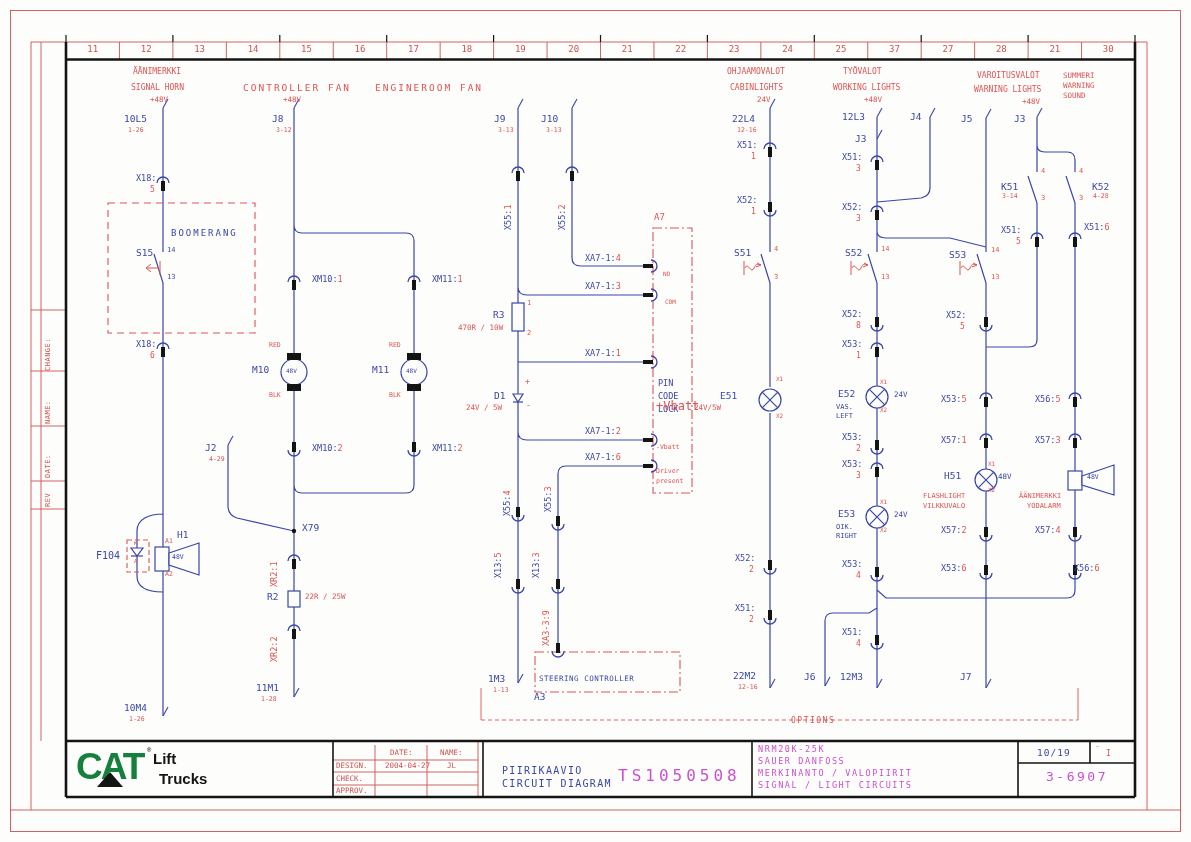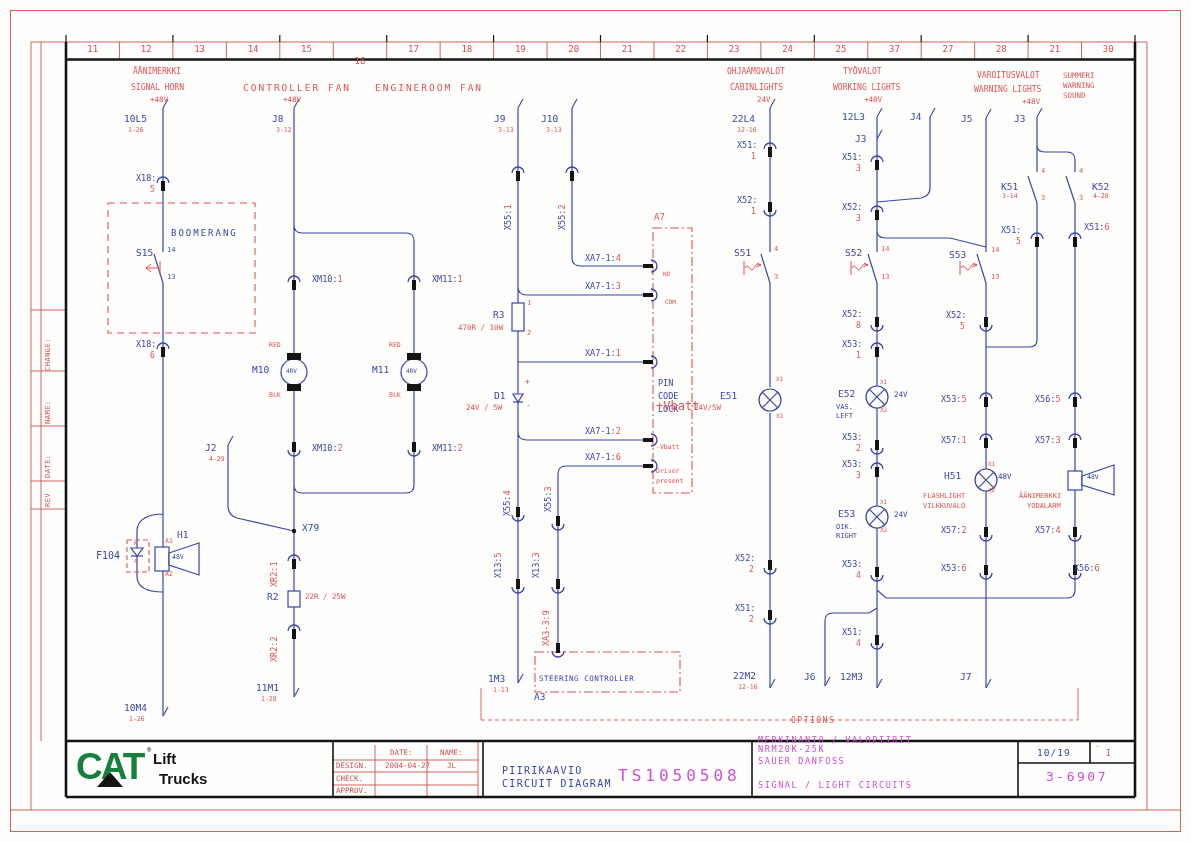--- a/index.html
+++ b/index.html
@@ -263,21 +263,21 @@
         <path d="M986,688 l5,-9" stroke="#3a46a8" stroke-width="1.1" fill="none"></path>
       </g>
   </svg>
 
   <div id="columns">
       <div class="col" style="left: 92.725px;">11</div>
       <div class="col" style="left: 146.175px;">12</div>
       <div class="col" style="left: 199.625px;">13</div>
       <div class="col" style="left: 253.075px;">14</div>
       <div class="col" style="left: 306.525px;">15</div>
-      <div class="col" style="left: 359.975px; margin-top: 12px;">16</div>
+      <div class="col" style="left: 359.975px;">16</div>
       <div class="col" style="left: 413.425px;">17</div>
       <div class="col" style="left: 466.875px;">18</div>
       <div class="col" style="left: 520.325px;">19</div>
       <div class="col" style="left: 573.775px;">20</div>
       <div class="col" style="left: 627.225px;">21</div>
       <div class="col" style="left: 680.675px;">22</div>
       <div class="col" style="left: 734.125px;">23</div>
       <div class="col" style="left: 787.575px;">24</div>
       <div class="col" style="left: 841.025px;">25</div>
       <div class="col" style="left: 894.475px;">37</div>
@@ -502,20 +502,20 @@
       <div class="tb c-fr" style="left:385px;top:762px;">2004-04-27</div>
       <div class="tb c-fr" style="left:447px;top:762px;">JL</div>
       <div class="tb c-fr" style="left:336px;top:775px;">CHECK.</div>
       <div class="tb c-fr" style="left:336px;top:787px;">APPROV.</div>
     </div>
     <div class="tb c-b" style="left:502px;top:766px;font-size:10px;letter-spacing:1.3px;">PIIRIKAAVIO</div>
     <div class="tb c-b" style="left:502px;top:779px;font-size:10px;letter-spacing:1.3px;">CIRCUIT DIAGRAM</div>
     <div class="tb c-m" style="left:618px;top:768px;font-size:16px;letter-spacing:4px;">TS1050508</div>
     <div class="tb c-m" style="left:758px;top:745px;font-size:8.5px;letter-spacing:1.6px;">NRM20K-25K</div>
     <div class="tb c-m" style="left:758px;top:757px;font-size:8.5px;letter-spacing:1.6px;">SAUER DANFOSS</div>
-    <div class="tb c-m" style="left:758px;top:736px;font-size:8.5px;letter-spacing:1.6px;">MERKINANTO / VALOPIIRIT</div>
+    <div class="tb c-m" style="left:758px;top:769px;font-size:8.5px;letter-spacing:1.6px;">MERKINANTO / VALOPIIRIT</div>
     <div class="tb c-m" style="left:758px;top:781px;font-size:8.5px;letter-spacing:1.6px;">SIGNAL / LIGHT CIRCUITS</div>
     <div class="tb c-b" style="left:1037px;top:748px;font-size:9.5px;letter-spacing:1px;">10/19</div>
     <div class="tb c-r" style="left:1096px;top:744px;font-size:5px;">—</div>
     <div class="tb c-r" style="left:1106px;top:750px;font-size:8px;">I</div>
     <div class="tb c-m" style="left:1046px;top:770px;font-size:13px;letter-spacing:2.5px;">3-6907</div>
   </div>
 </div>
 
 </body></html>

